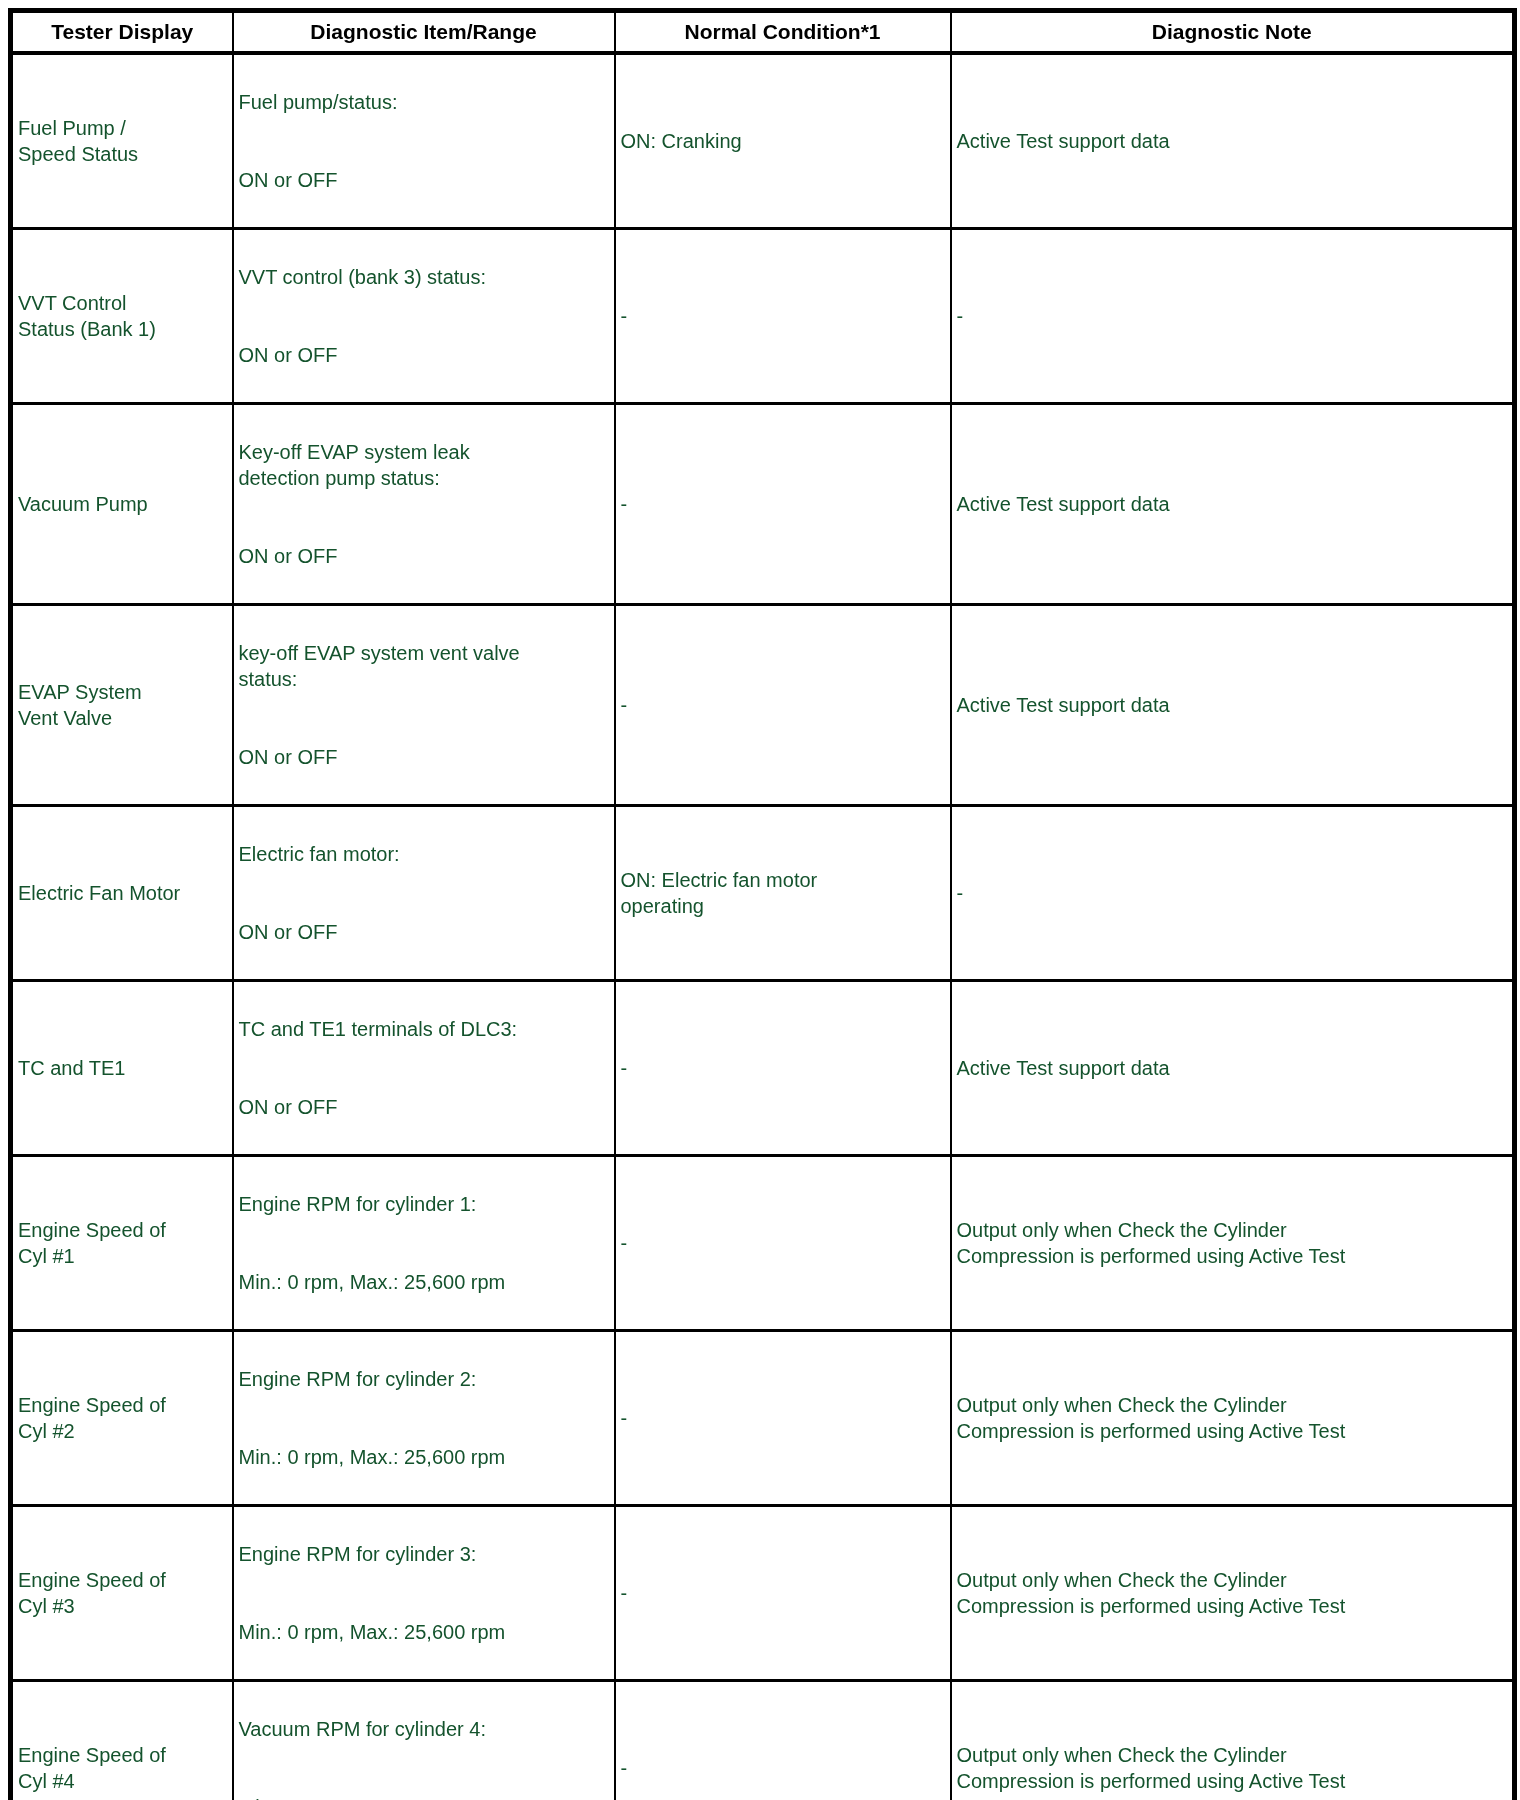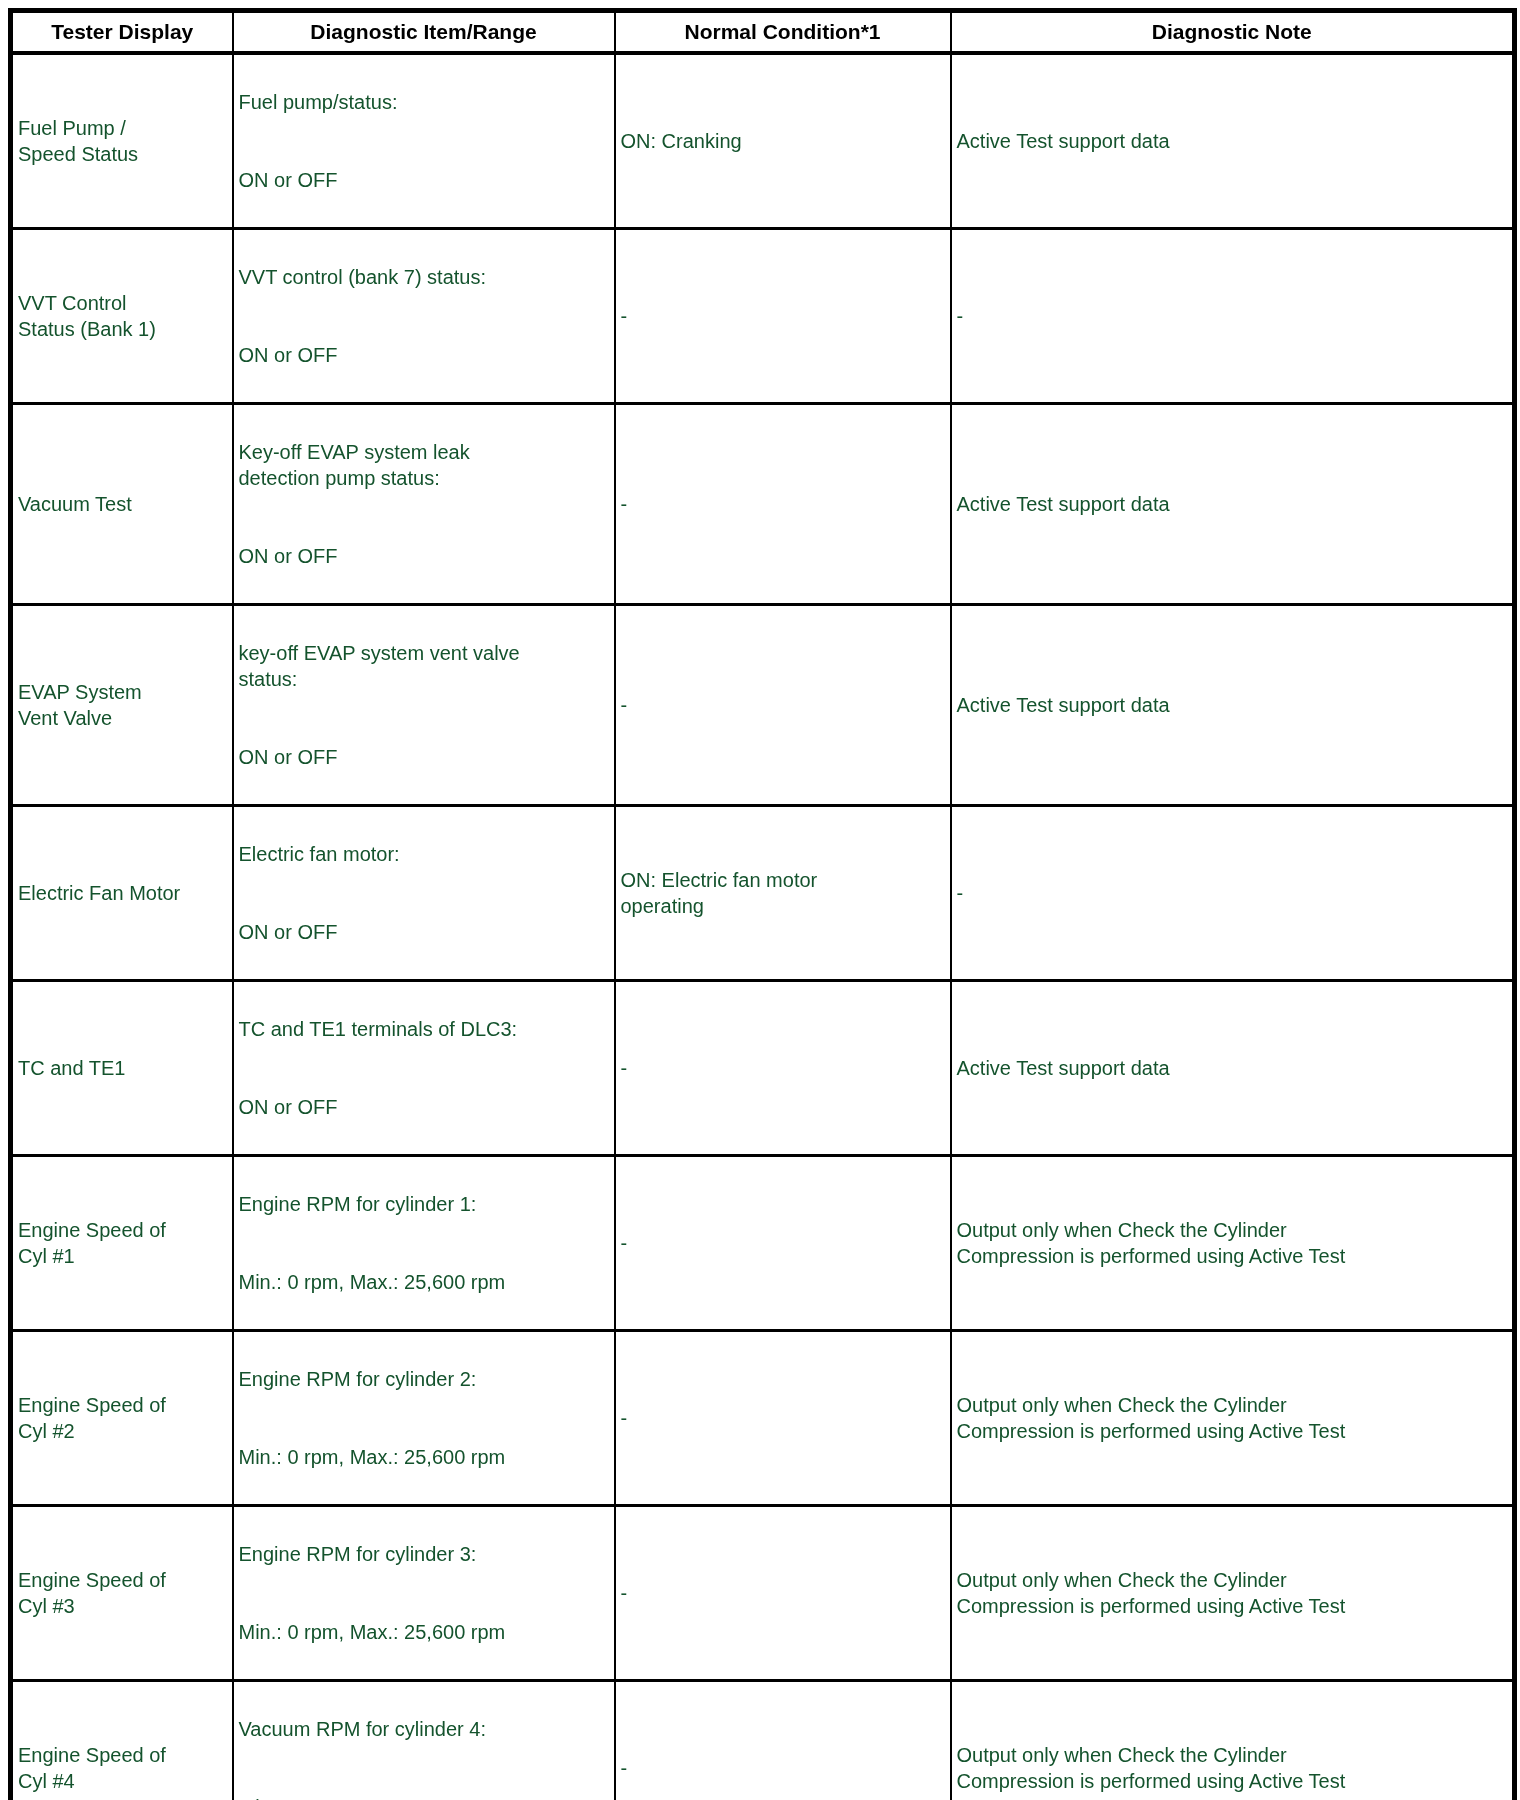--- a/index.html
+++ b/index.html
@@ -78,28 +78,28 @@
           <div class="m-item">Fuel pump/status:</div>
           <div class="m-range">ON or OFF</div>
         </td>
         <td class="c3">ON: Cranking</td>
         <td class="c4">Active Test support data</td>
       </tr>
       <tr>
         <td class="c1">VVT Control
 Status (Bank 1)</td>
         <td class="c2">
-          <div class="m-item">VVT control (bank 7) status:</div>
+          <div class="m-item">VVT control (bank 3) status:</div>
           <div class="m-range">ON or OFF</div>
         </td>
         <td class="c3">-</td>
         <td class="c4">-</td>
       </tr>
       <tr>
-        <td class="c1">Vacuum Test</td>
+        <td class="c1">Vacuum Pump</td>
         <td class="c2">
           <div class="m-item">Key-off EVAP system leak
 detection pump status:</div>
           <div class="m-range">ON or OFF</div>
         </td>
         <td class="c3">-</td>
         <td class="c4">Active Test support data</td>
       </tr>
       <tr>
         <td class="c1">EVAP System

